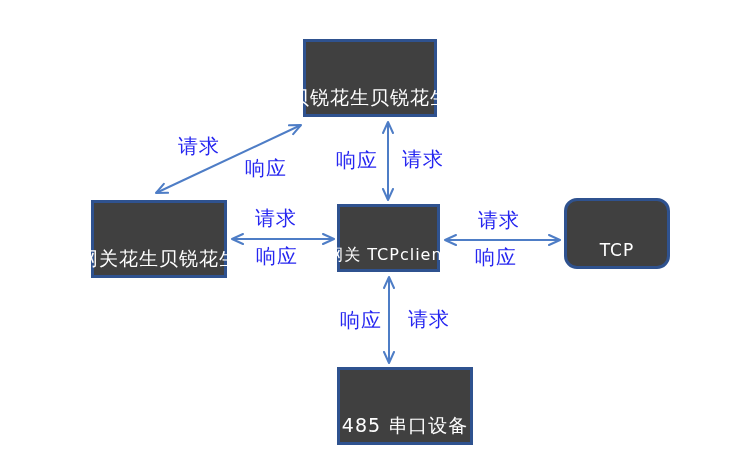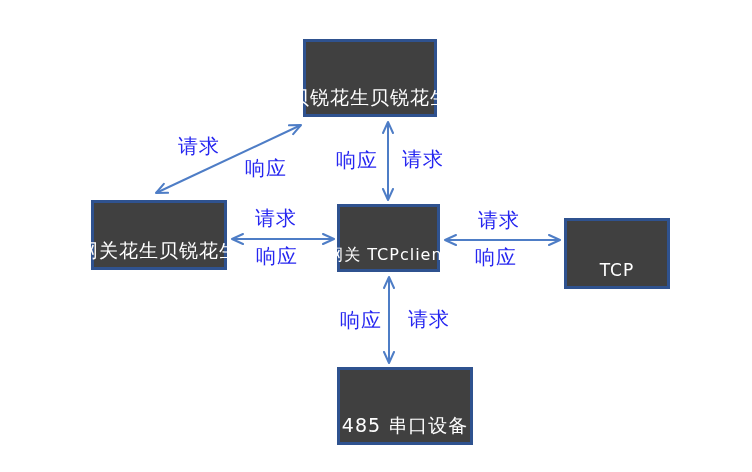--- a/index.html
+++ b/index.html
@@ -66,31 +66,31 @@
       <line x1="445" y1="240" x2="560" y2="240" marker-start="url(#arrowhead)" marker-end="url(#arrowhead)"></line>
       <line x1="389" y1="277" x2="389" y2="363" marker-start="url(#arrowhead)" marker-end="url(#arrowhead)"></line>
     </g>
   </svg>
 
   <div class="node fs19" style="left:303px; top:39px; width:134px; height:78px;">
     <span>贝锐花生</span>
     <span>贝锐花生</span>
   </div>
 
-  <div class="node fs19" style="left:91px; top:200px; width:136px; height:70px;">
+  <div class="node fs19" style="left:91px; top:200px; width:136px; height:78px;">
     <span>网关花生</span>
     <span>贝锐花生</span>
   </div>
 
   <div class="node fs16" style="left:337px; top:204px; width:103px; height:68px;">
     <span>网关 TCP</span>
     <span>client</span>
   </div>
 
-  <div class="node fs17" style="left:564px; top:218px; width:106px; height:71px;">
+  <div class="node fs17" style="left:564px; top:198px; width:106px; height:71px;border-radius:13px;">
     <span>TCP</span>
   </div>
 
   <div class="node fs19" style="left:322px; top:367px; width:136px; height:78px;margin-left:15px;">
     <span>485 串口设</span>
     <span>备</span>
   </div>
 
   <div class="edge-label" style="left:199px; top:146px;">请求</div>
   <div class="edge-label" style="left:266px; top:168px;">响应</div>

